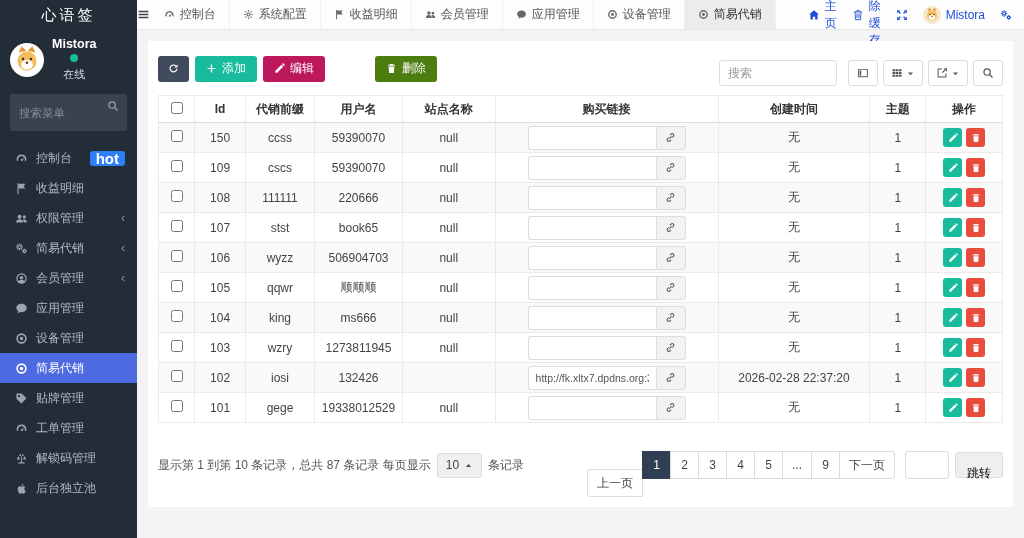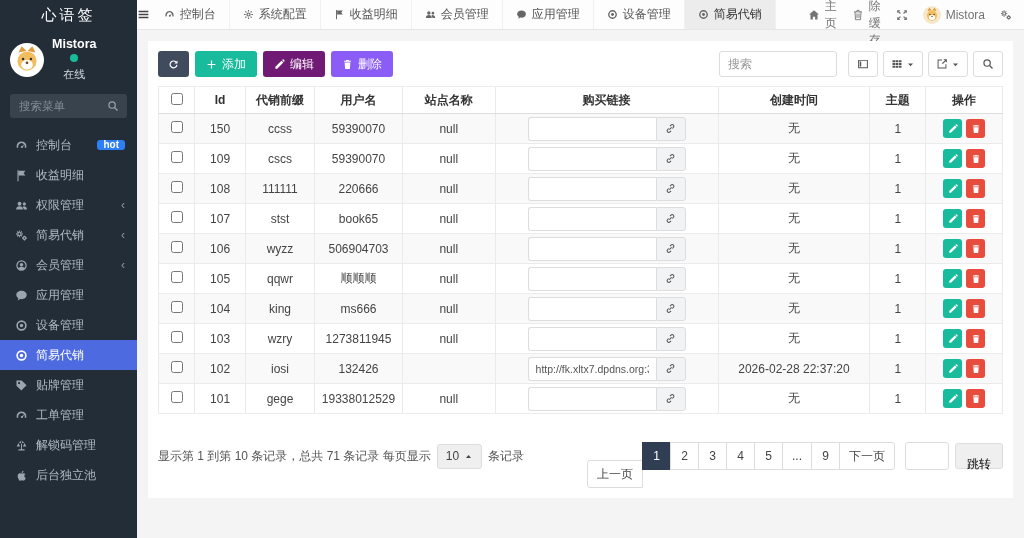--- a/index.html
+++ b/index.html
@@ -10,59 +10,59 @@
 
   
   .sidebar { width:137px; flex-shrink:0; background:#232d38; color:#b0bac3; display:flex; flex-direction:column; }
   .logo { height:30px; line-height:30px; text-align:center; color:#fff; font-size:15px; letter-spacing:3px; flex-shrink:0; }
   .user-panel { display:flex; align-items:center; gap:8px; padding:7px 10px 6px; flex-shrink:0; }
   .avatar-lg svg { width:34px; height:34px; }
   .user-name { color:#fff; font-weight:bold; font-size:12.5px; margin-bottom:3px; }
   .user-status { display:flex; align-items:center; gap:5px; font-size:11px; color:#d4dbe0;flex-direction:column; }
   .status-dot { width:8px; height:8px; border-radius:50%; background:#18bc9c; }
   .sidebar-search { position:relative; margin:6px 10px 8px; flex-shrink:0; }
-  .sidebar-search input { width:100%; height:24px; background:#39434e; border:none; border-radius:3px; color:#cfd6dc; font-size:11.5px; padding:0 24px 0 9px; outline:none; font-family:inherit; }
+  .sidebar-search input { width:100%; height:37px; background:#39434e; border:none; border-radius:3px; color:#cfd6dc; font-size:11.5px; padding:0 24px 0 9px; outline:none; font-family:inherit; }
   .sidebar-search input::placeholder { color:#828d97; }
   .sidebar-search .s-icon { position:absolute; right:8px; top:6px; color:#98a2ab; }
   .sidebar-search .s-icon svg { width:12px; height:12px; }
   .menu { flex:1; overflow:hidden; padding-top:4px; }
   .menu-item { height:30px; display:flex; align-items:center; gap:8px; padding:0 12px 0 14px; font-size:12px; color:#b0bac3; cursor:pointer; }
   .menu-item .mi-icon { width:14px; display:flex; justify-content:center; color:#9aa5ae; }
   .menu-item .mi-icon svg { width:13px; height:13px; }
   .menu-item.active { background:#4d6ae1; color:#fff; }
   .menu-item.active .mi-icon { color:#fff; }
-  .badge-hot { margin-left:auto; background:#2d7ef7; color:#fff; font-size:10px; font-weight:bold; padding:0 6px; border-radius:3px; line-height:1; }
+  .badge-hot { margin-left:auto; background:#2d7ef7; color:#fff; font-size:15px; font-weight:bold; padding:0 6px; border-radius:3px; line-height:1; }
   .chevron { margin-left:auto; font-size:12px; color:#8c97a1; line-height:1; }
 
   
   .main { flex:1; display:flex; flex-direction:column; min-width:0; }
   .navbar { height:30px; background:#fdfdfd; border-bottom:1px solid #e6e6e6; display:flex; align-items:stretch; flex-shrink:0; }
   .nav-toggle { width:36px; display:flex; align-items:center; justify-content:center; color:#444; cursor:pointer; }
   .nav-toggle svg { width:13px; height:13px; }
   .nav-tabs { display:flex; }
   .nav-tab { display:flex; align-items:center; gap:5px; padding:0 13px; font-size:12px; color:#555; border-right:1px solid #f1f1f1; cursor:pointer; white-space:nowrap; }
   .nav-tab svg { width:11px; height:11px; color:#666; }
   .nav-tab.active { background:#ececec; color:#333; }
-  .nav-right { margin-left:auto; display:flex; align-items:center; gap:15px; padding-right:12px; font-size:12px; color:#737373;padding-left:32px; }
+  .nav-right { margin-left:auto; display:flex; align-items:center; gap:15px; padding-right:12px; font-size:12px; color:#1d4ed8;padding-left:32px; }
   .nav-right .nr-item { display:flex; align-items:center; gap:5px; cursor:pointer; }
   .nav-right svg { width:12px; height:12px; }
   .avatar-sm svg { width:18px; height:18px; }
 
   .content { padding:11px; flex:1; }
   .panel { background:#fff; padding:10px; }
 
   
   .toolbar { display:flex; align-items:center; margin-bottom:9px; }
   .btn { height:26px; border:none; border-radius:3px; color:#fff; font-size:12px; font-family:inherit; display:inline-flex; align-items:center; gap:5px; padding:0 11px; margin-right:6px; cursor:pointer; }
   .btn svg { width:11px; height:11px; }
   .btn-refresh { background:#414b5e; padding:0 10px; }
   .btn-add { background:#18bc9c; }
-  .btn-edit { background:#701a75; }
-  .btn-del { background:#8b5cf6; }
-  .toolbar-right { margin-left:auto; display:flex; align-items:center; gap:5px; }
+  .btn-edit { background:#be185d; }
+  .btn-del { background:#4d7c0f;margin-left:44px; }
+  .toolbar-right { margin-left:auto; display:flex; align-items:center; gap:5px;margin-top:9px; }
   .tb-search { width:118px; height:26px; border:1px solid #ddd; border-radius:3px; padding:0 8px; font-size:12px; color:#555; outline:none; font-family:inherit; margin-right:6px; }
   .tb-search::placeholder { color:#999; }
   .tool-btn { height:26px; min-width:30px; padding:0 7px; border:1px solid #ddd; background:#fff; border-radius:3px; color:#555; display:inline-flex; align-items:center; justify-content:center; gap:3px; cursor:pointer; }
   .tool-btn svg { width:12px; height:12px; }
   .tool-btn .caret svg { width:9px; height:9px; }
 
   
   table { width:100%; border-collapse:collapse; font-size:12px; color:#444; table-layout:fixed; }
   th, td { border:1px solid #ebebeb; text-align:center; vertical-align:middle; height:30px; padding:0 2px; overflow:hidden; }
   thead th { height:27px; font-weight:bold; color:#333; border-bottom:1px solid #ddd; background:#fff; }
@@ -910,21 +910,21 @@
                         </svg>
                       </span>
                     </button>
                   </div>
                 </td>
               </tr>
             </tbody>
         </table>
 
         <div class="table-footer">
-          <span>显示第 1 到第 10 条记录，总共 71 条记录 每页显示</span>
+          <span>显示第 1 到第 10 条记录，总共 87 条记录 每页显示</span>
           <span class="page-size-btn">
             <span>10</span>
             <span>
                 <svg viewBox="0 0 16 16">
                   <path fill="currentColor" d="M3.5 10.5L8 5.5l4.5 5z"></path>
                 </svg>
               </span>
           </span>
           <span>条记录</span>
           <div class="pagination" id="pagination">

